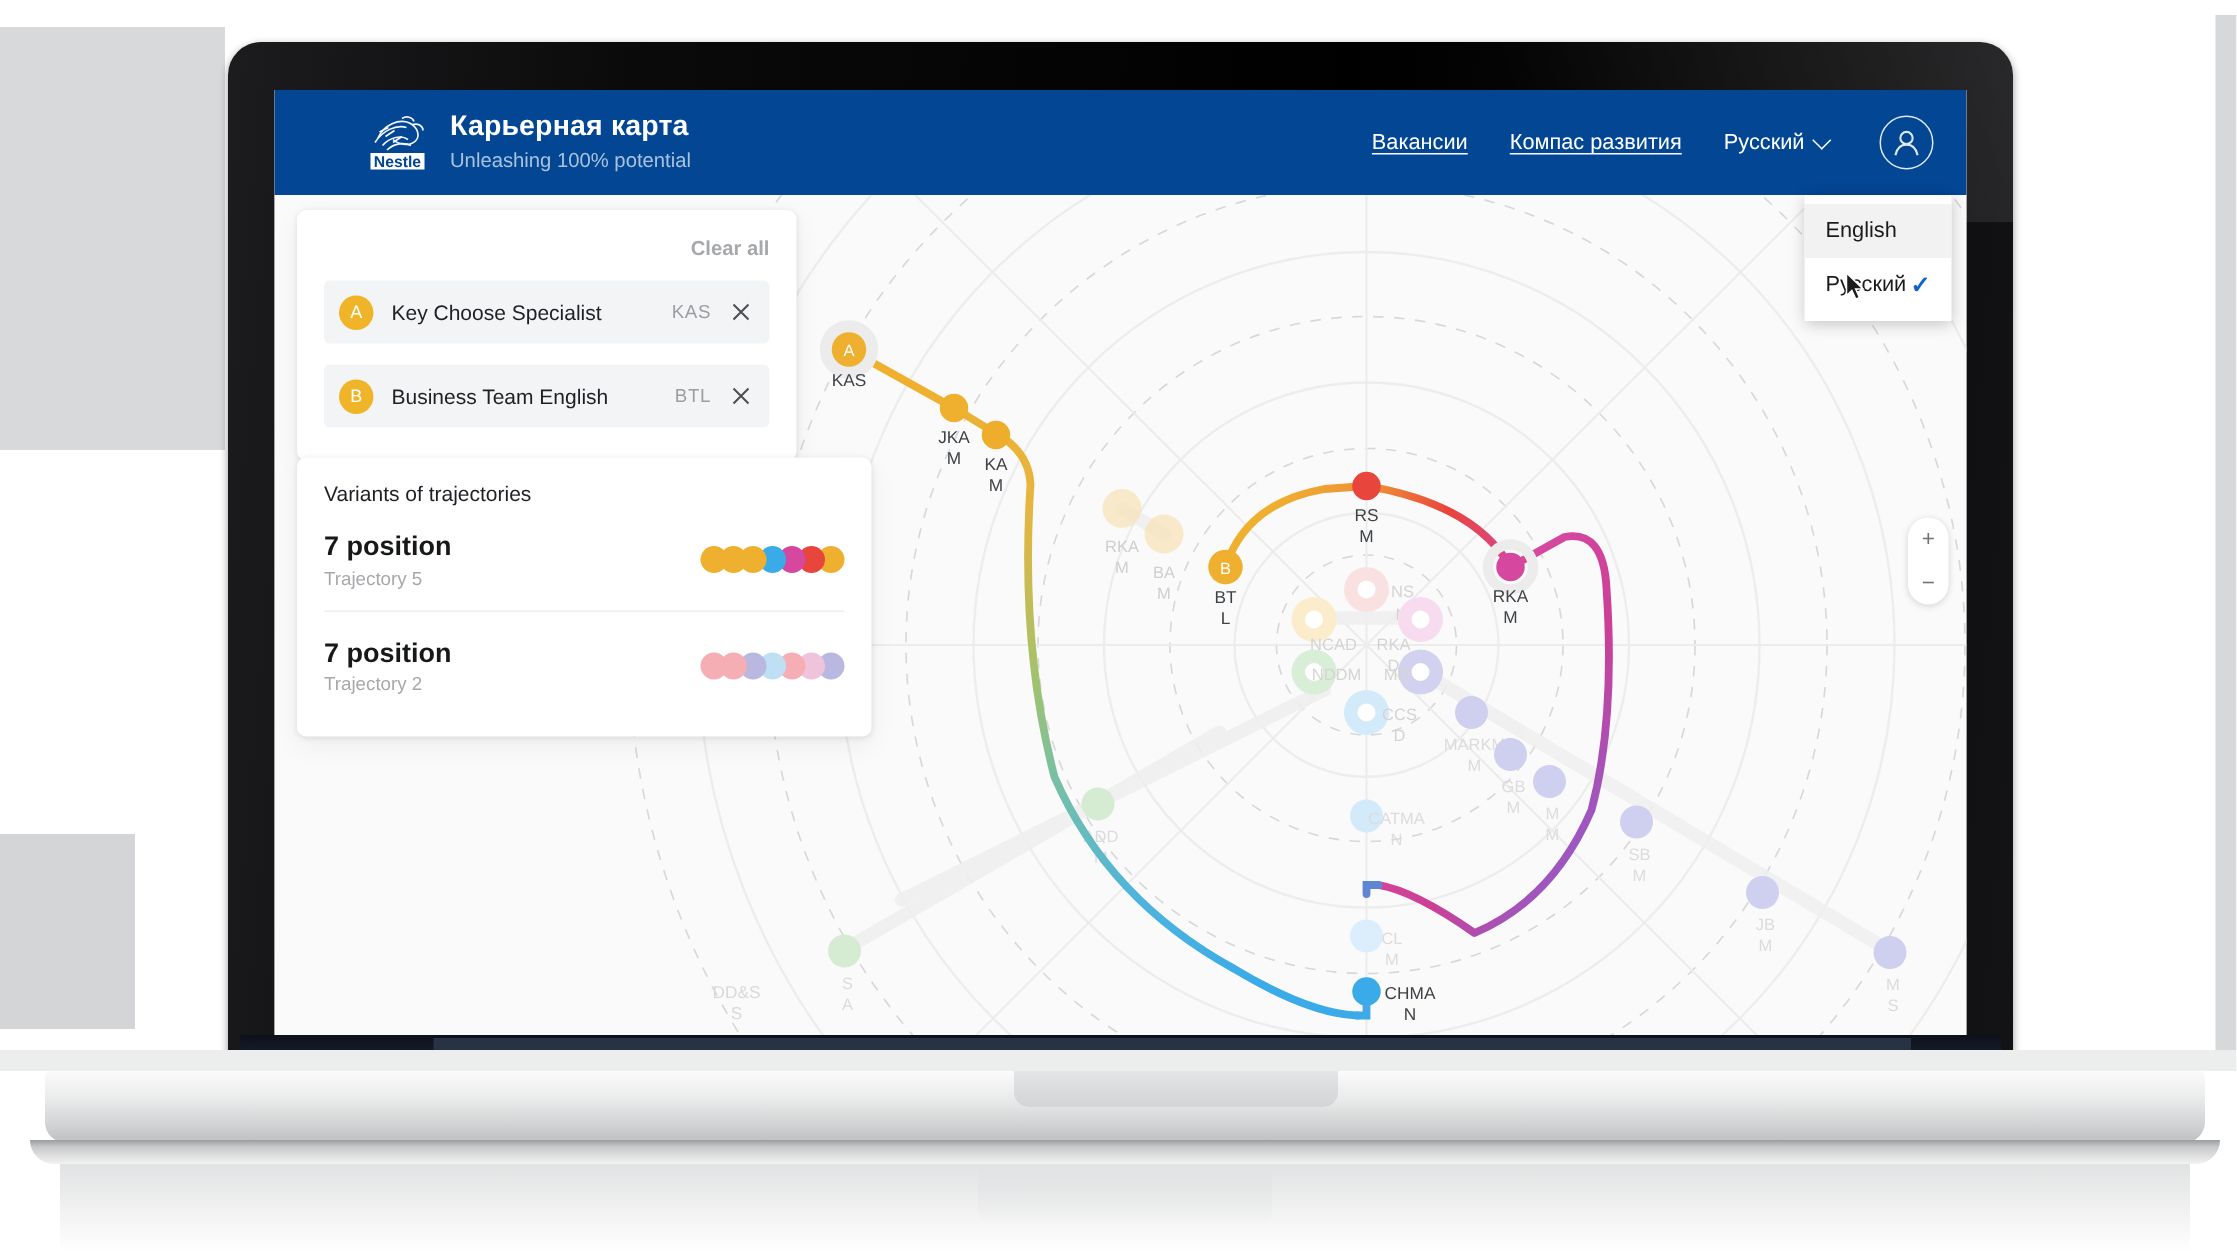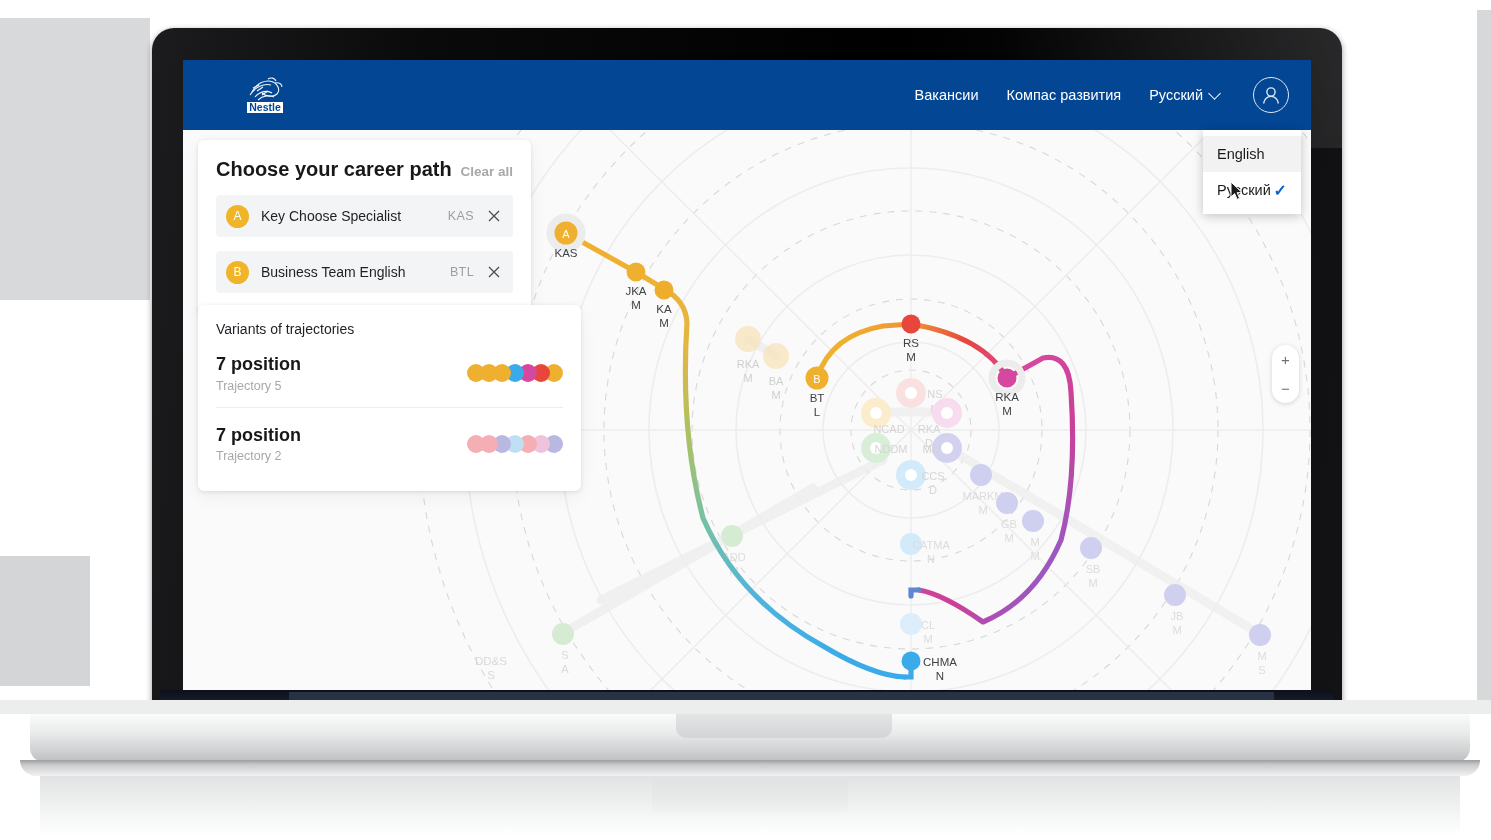--- a/index.html
+++ b/index.html
@@ -96,21 +96,21 @@
   .nestle-logo { width:40px; height:42px; position:relative;margin-left:39px; }
   .nestle-logo svg { display:block; }
   .brand-text .t1 {
     color:#fff; font-size:19px; font-weight:bold; letter-spacing:.1px; line-height:1.2;
   }
   .brand-text .t2 {
     color:#a9c3dd; font-size:13.5px; line-height:1.35; margin-top:1px;
   }
   .nav { margin-left:auto; display:flex; align-items:center; gap:28px; }
   .nav-link {
-    color:#fff; font-size:14.5px; 
+    color:#fff; font-size:14.5px; text-decoration:underline;
     text-underline-offset:3px; cursor:pointer; white-space:nowrap;
   }
   .lang-btn {
     color:#fff; font-size:14.5px; display:flex; align-items:center; gap:7px;
     cursor:pointer; position:relative;
   }
   .chev { width:9px; height:9px; border-right:1.6px solid #fff; border-bottom:1.6px solid #fff;
     transform:rotate(45deg); margin-top:-4px; }
   .avatar {
     width:36px; height:36px; border-radius:50%; border:1.6px solid #dfe8f2;
@@ -444,20 +444,24 @@
               <path d="M4,21 C9,13 18,9 25,11"></path>
               <path d="M12,26 C17,21 24,21 28,23"></path>
               <path d="M22,5 C25,3 29,4 30,7"></path>
               <path d="M29,9 C33,8 36,10 36,13"></path>
               <path d="M7,14 L13,11 M11,17 L17,13 M16,21 L22,17"></path>
             </g>
             <rect x="1" y="28" width="36" height="11" fill="#ffffff"></rect>
             <text x="19" y="37" text-anchor="middle" font-size="10.5" font-weight="bold" fill="#034694" font-family="Liberation Sans, sans-serif">Nestle</text>
           </svg>
         </div>
+        <div class="brand-text">
+          <div class="t1">Карьерная карта</div>
+          <div class="t2">Unleashing 100% potential</div>
+        </div>
       </div>
 
       <div class="nav">
         <span class="nav-link">Вакансии</span>
         <span class="nav-link">Компас развития</span>
         <span class="lang-btn">
           <span>Русский</span>
           <span class="chev"></span>
         </span>
         <span class="avatar">
@@ -474,21 +478,20 @@
         <span>English</span>
       </div>
       <div class="lang-item">
         <span>Русский</span>
         <span class="lang-check">✓</span>
       </div>
     </div>
 
     <div class="card card-paths">
       <div class="card-head">
-        <div class="card-title">Choose your career path</div>
         <div class="clear-all">Clear all</div>
       </div>
 
       <div class="path-row">
         <span class="badge">A</span>
         <span class="path-name">Key Choose Specialist</span>
         <span class="path-abbr">KAS</span>
         <span class="path-x">
           <svg width="12" height="12" viewBox="0 0 12 12">
               <path d="M1,1 L11,11 M11,1 L1,11" stroke="#4a4d51" stroke-width="1.3"></path>

